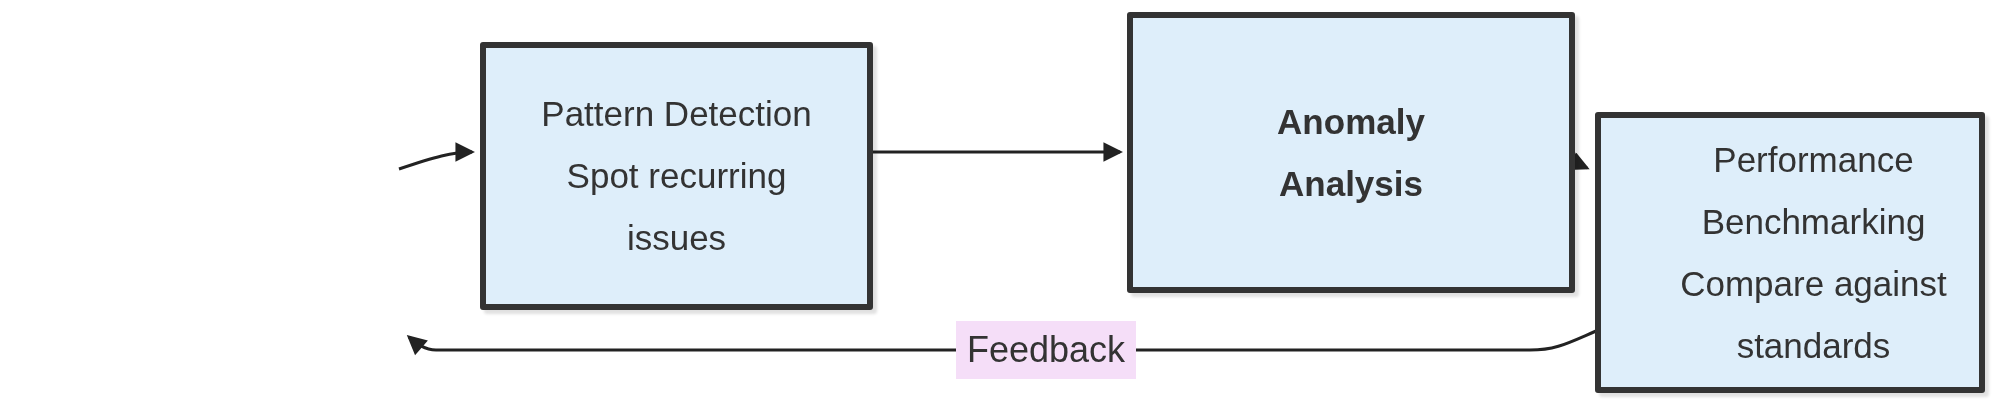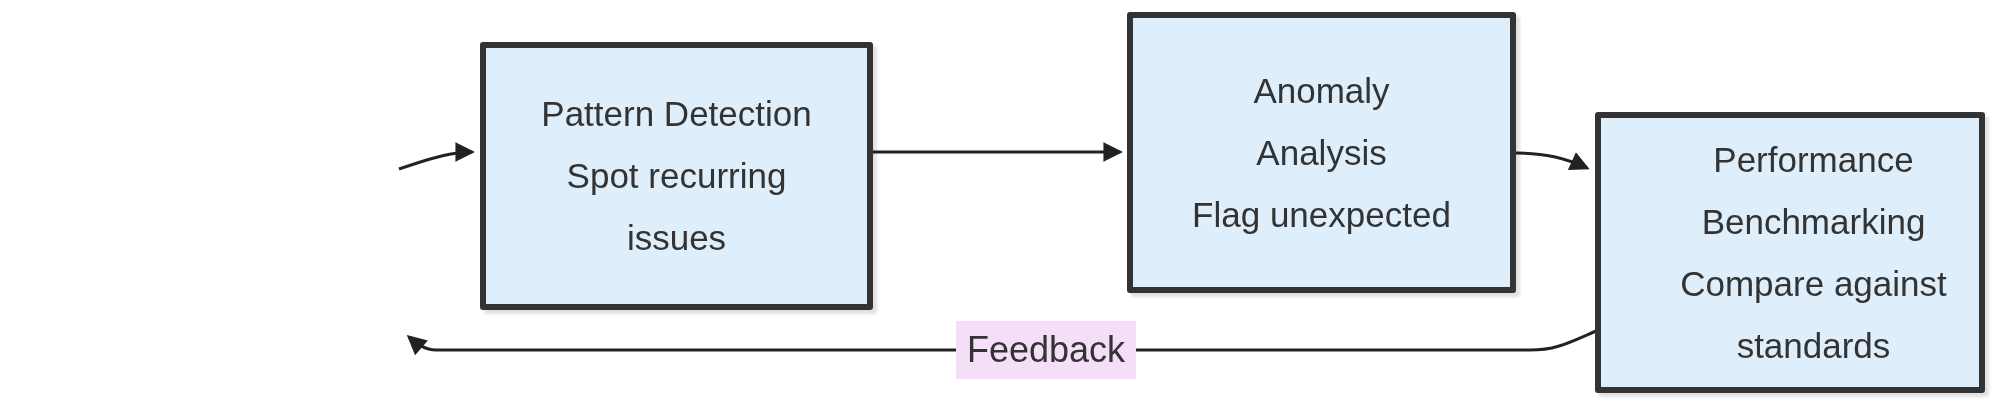--- a/index.html
+++ b/index.html
@@ -44,21 +44,21 @@
     align-items: center;
     justify-content: center;
     text-align: center;
     color: var(--text, #333333);
     font-size: 35px;
     line-height: 62px;
   }
   .node .line { display: block; white-space: nowrap; }
   #node-1 { left: 12px;   top: 110px; width: 385px; height: 280px; }
   #node-2 { left: 480px;  top: 42px;  width: 393px; height: 268px; }
-  #node-3 { left: 1127px; top: 12px;  width: 389px; height: 281px; }
+  #node-3 { left: 1127px; top: 12px;  width: 448px; height: 281px; font-weight: bold; }
   #node-4 { left: 1595px; top: 112px; width: 390px; height: 281px; padding-left: 47px; }
   .edge-label {
     position: absolute;
     z-index: 3;
     left: 908px;
     top: 321px;
     width: 180px;
     height: 58px;
     background: var(--label-bg, #f5def8);
     color: var(--text, #333333);
@@ -93,21 +93,20 @@
       <span class="line">Pattern Detection</span>
       <span class="line">Spot recurring</span>
       <span class="line">issues</span>
     </div>
   </div>
 
   <div class="node" id="node-3">
     <div>
       <span class="line">Anomaly</span>
       <span class="line">Analysis</span>
-      <span class="line">Flag unexpected</span>
     </div>
   </div>
 
   <div class="node" id="node-4">
     <div>
       <span class="line">Performance</span>
       <span class="line">Benchmarking</span>
       <span class="line">Compare against</span>
       <span class="line">standards</span>
     </div>

